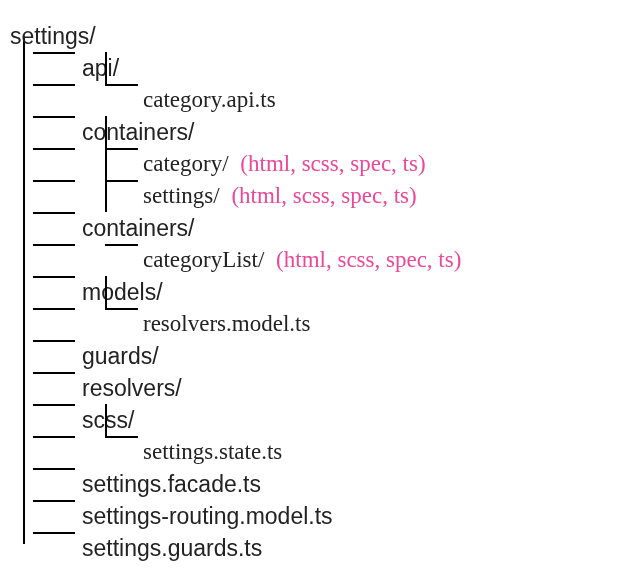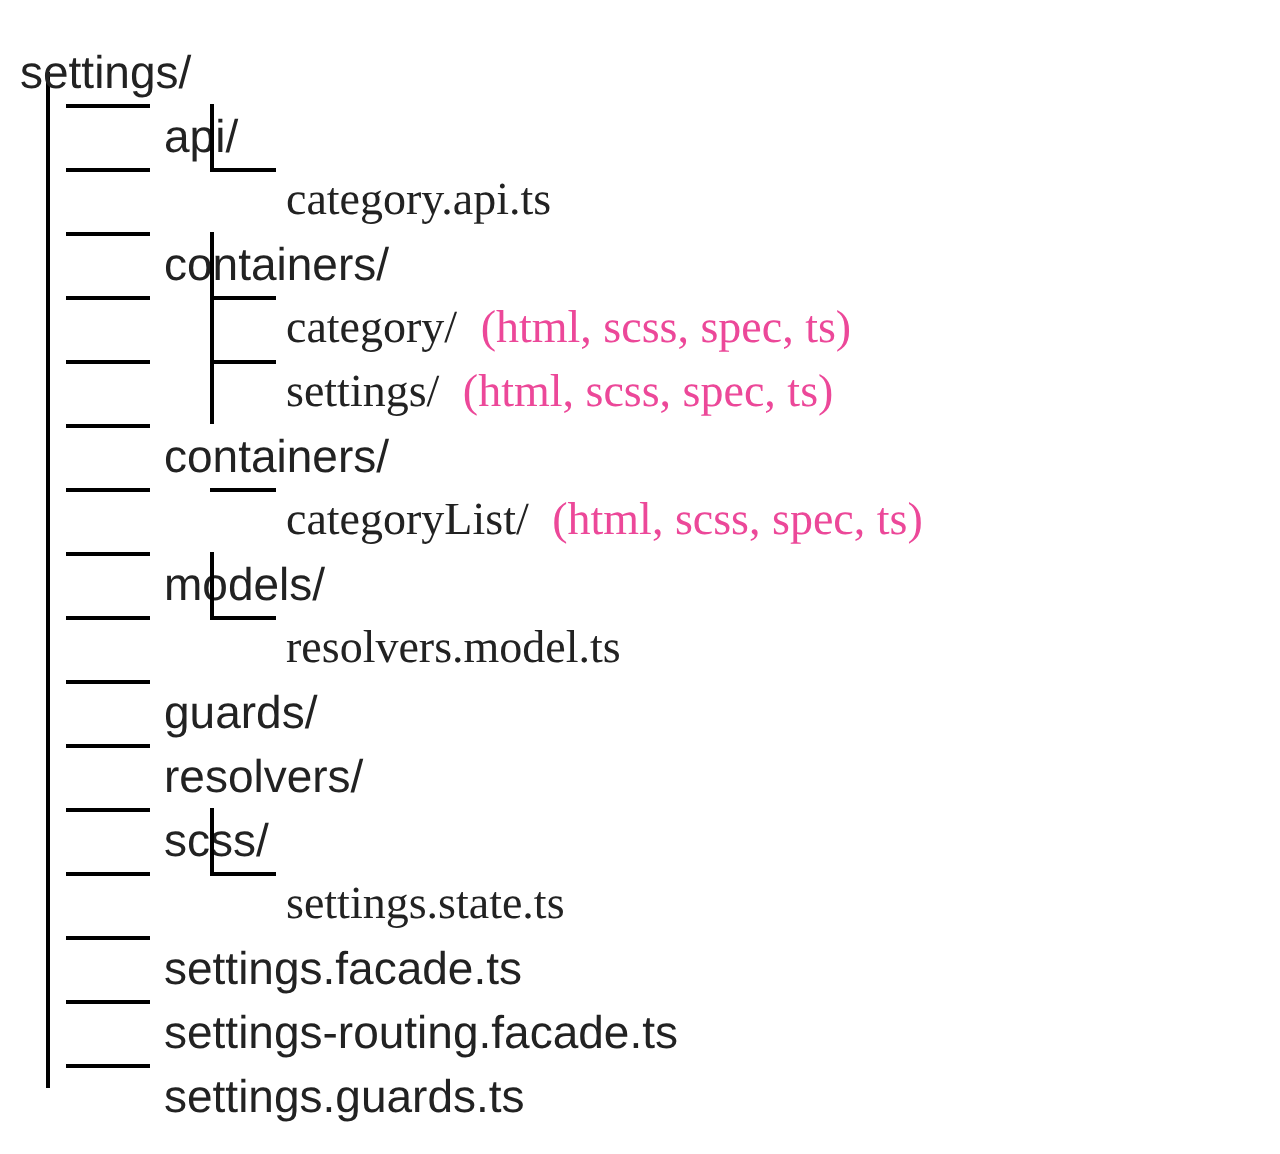--- a/index.html
+++ b/index.html
@@ -159,21 +159,21 @@
     <span class="label">settings.state.ts</span>
   </div>
 
   <div class="row l1">
     <div class="branch-h"></div>
     <span class="label">settings.facade.ts</span>
   </div>
 
   <div class="row l1">
     <div class="branch-h"></div>
-    <span class="label">settings-routing.facade.ts</span>
+    <span class="label">settings-routing.model.ts</span>
   </div>
 
   <div class="row l1">
     <div class="branch-h"></div>
     <span class="label">settings.guards.ts</span>
   </div>
 
 </div>
 
 </body></html>

